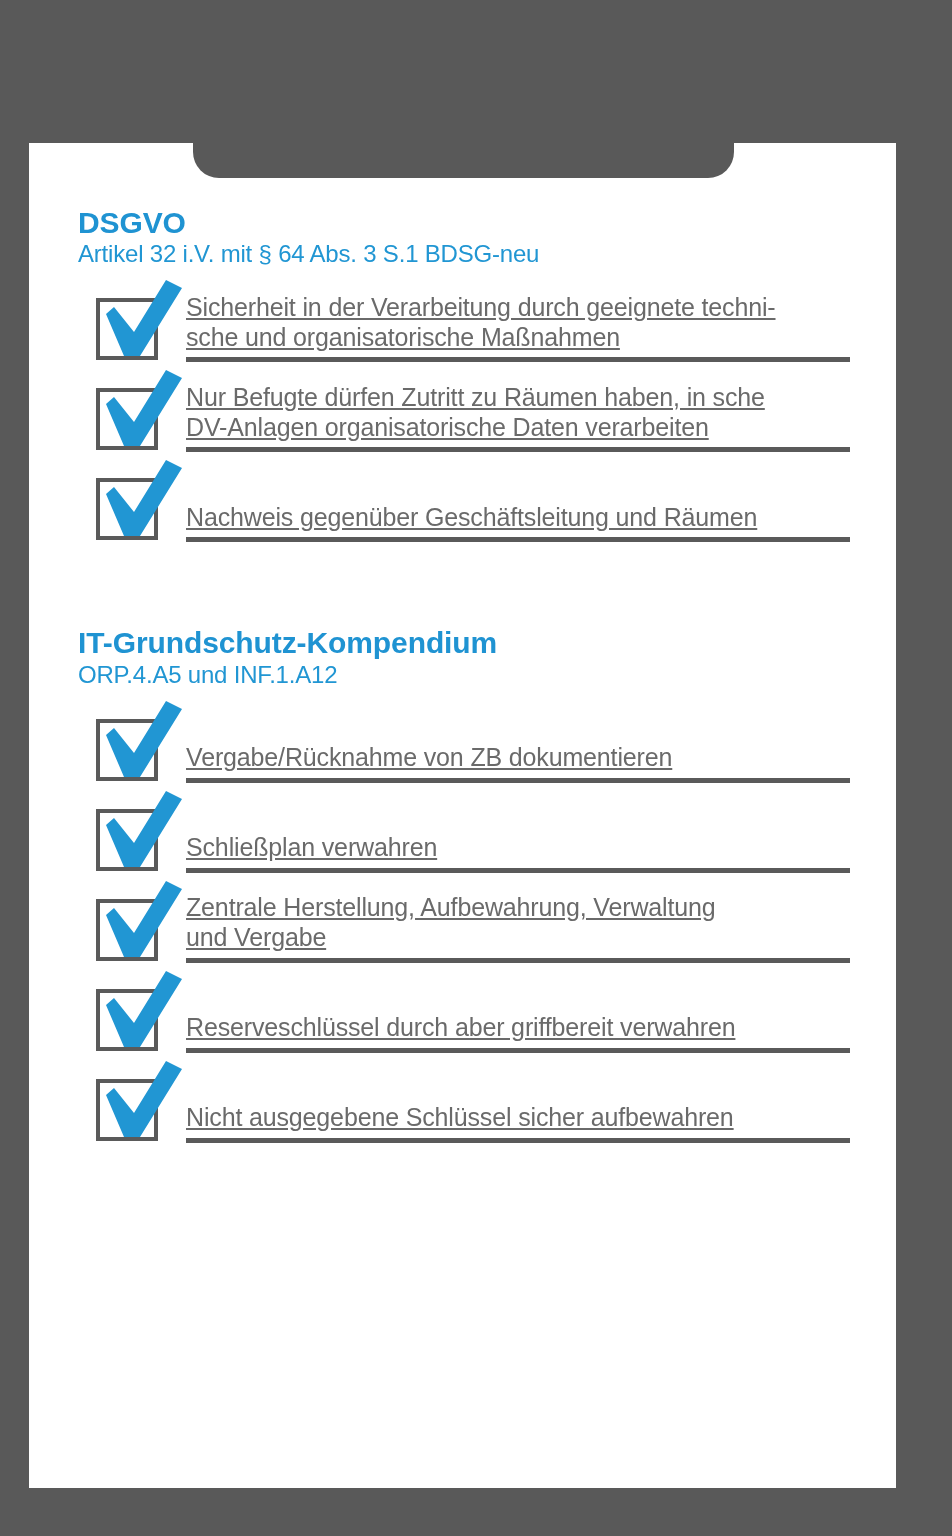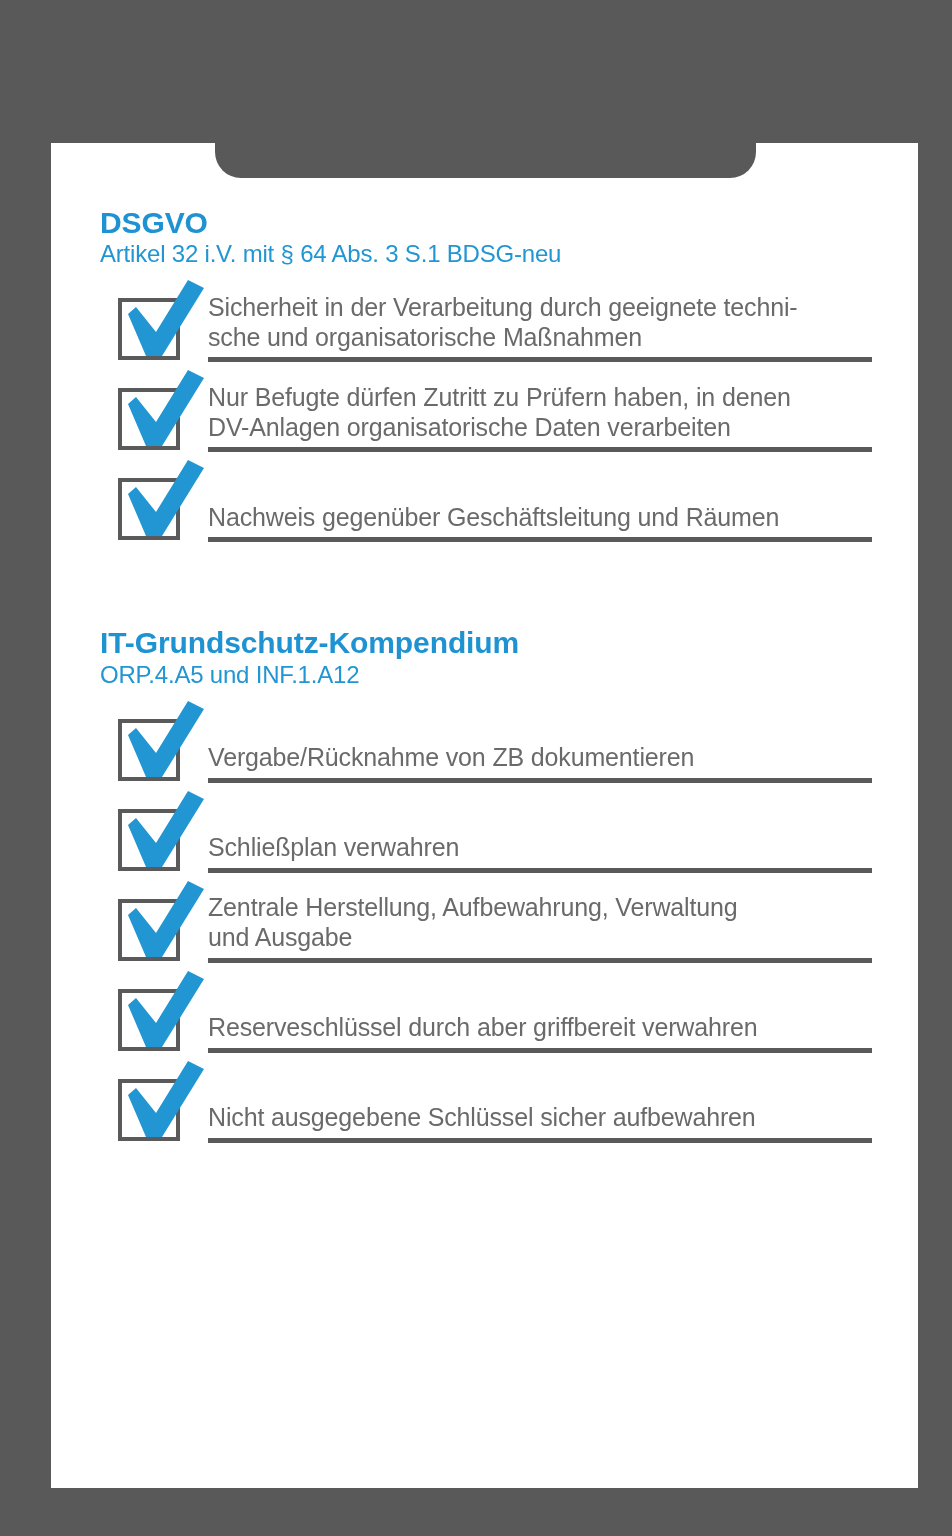--- a/index.html
+++ b/index.html
@@ -12,21 +12,21 @@
 
   body {
     background: #595959;
     font-family: "Liberation Sans", sans-serif;
     position: relative;
   }
 
   
   #clipboard {
     position: absolute;
-    left: 51px;
+    left: 29px;
     top: 143px;
     width: 867px;
     height: 1345px;
     background: #ffffff;
   }
 
   
   #clip-notch {
     position: absolute;
     left: 164px;          
@@ -105,20 +105,21 @@
   
   .item-text {
     position: absolute;
     left: 108px;
     right: 0;
     bottom: 16px;
     color: #6a6a6a;
     font-size: 25px;
     line-height: 1.19;
     letter-spacing: -0.15px;
+    text-decoration: underline;
   }
   .item-text .line { display: block; white-space: nowrap; }
 
   
   .item-rule {
     position: absolute;
     left: 108px;
     bottom: 6px;
     width: 664px;          
     height: 5px;
@@ -150,21 +151,21 @@
           <div class="item-rule"></div>
         </div>
         <div class="check-item two-line">
           <div class="checkbox">
             <div class="box"></div>
             <svg viewBox="0 0 92 88">
               <path d="M12 38 L20 31 L40 56 L72 4 L88 12 L46 80 L30 80 Z" fill="#2196d3"></path>
             </svg>
           </div>
           <div class="item-text">
-            <span class="line">Nur Befugte dürfen Zutritt zu Prüfern haben, in denen</span>
+            <span class="line">Nur Befugte dürfen Zutritt zu Räumen haben, in sche</span>
             <span class="line">DV-Anlagen organisatorische Daten verarbeiten</span>
           </div>
           <div class="item-rule"></div>
         </div>
         <div class="check-item">
           <div class="checkbox">
             <div class="box"></div>
             <svg viewBox="0 0 92 88">
               <path d="M12 38 L20 31 L40 56 L72 4 L88 12 L46 80 L30 80 Z" fill="#2196d3"></path>
             </svg>
@@ -207,21 +208,21 @@
         </div>
         <div class="check-item two-line">
           <div class="checkbox">
             <div class="box"></div>
             <svg viewBox="0 0 92 88">
               <path d="M12 38 L20 31 L40 56 L72 4 L88 12 L46 80 L30 80 Z" fill="#2196d3"></path>
             </svg>
           </div>
           <div class="item-text">
             <span class="line">Zentrale Herstellung, Aufbewahrung, Verwaltung</span>
-            <span class="line">und Ausgabe</span>
+            <span class="line">und Vergabe</span>
           </div>
           <div class="item-rule"></div>
         </div>
         <div class="check-item">
           <div class="checkbox">
             <div class="box"></div>
             <svg viewBox="0 0 92 88">
               <path d="M12 38 L20 31 L40 56 L72 4 L88 12 L46 80 L30 80 Z" fill="#2196d3"></path>
             </svg>
           </div>

